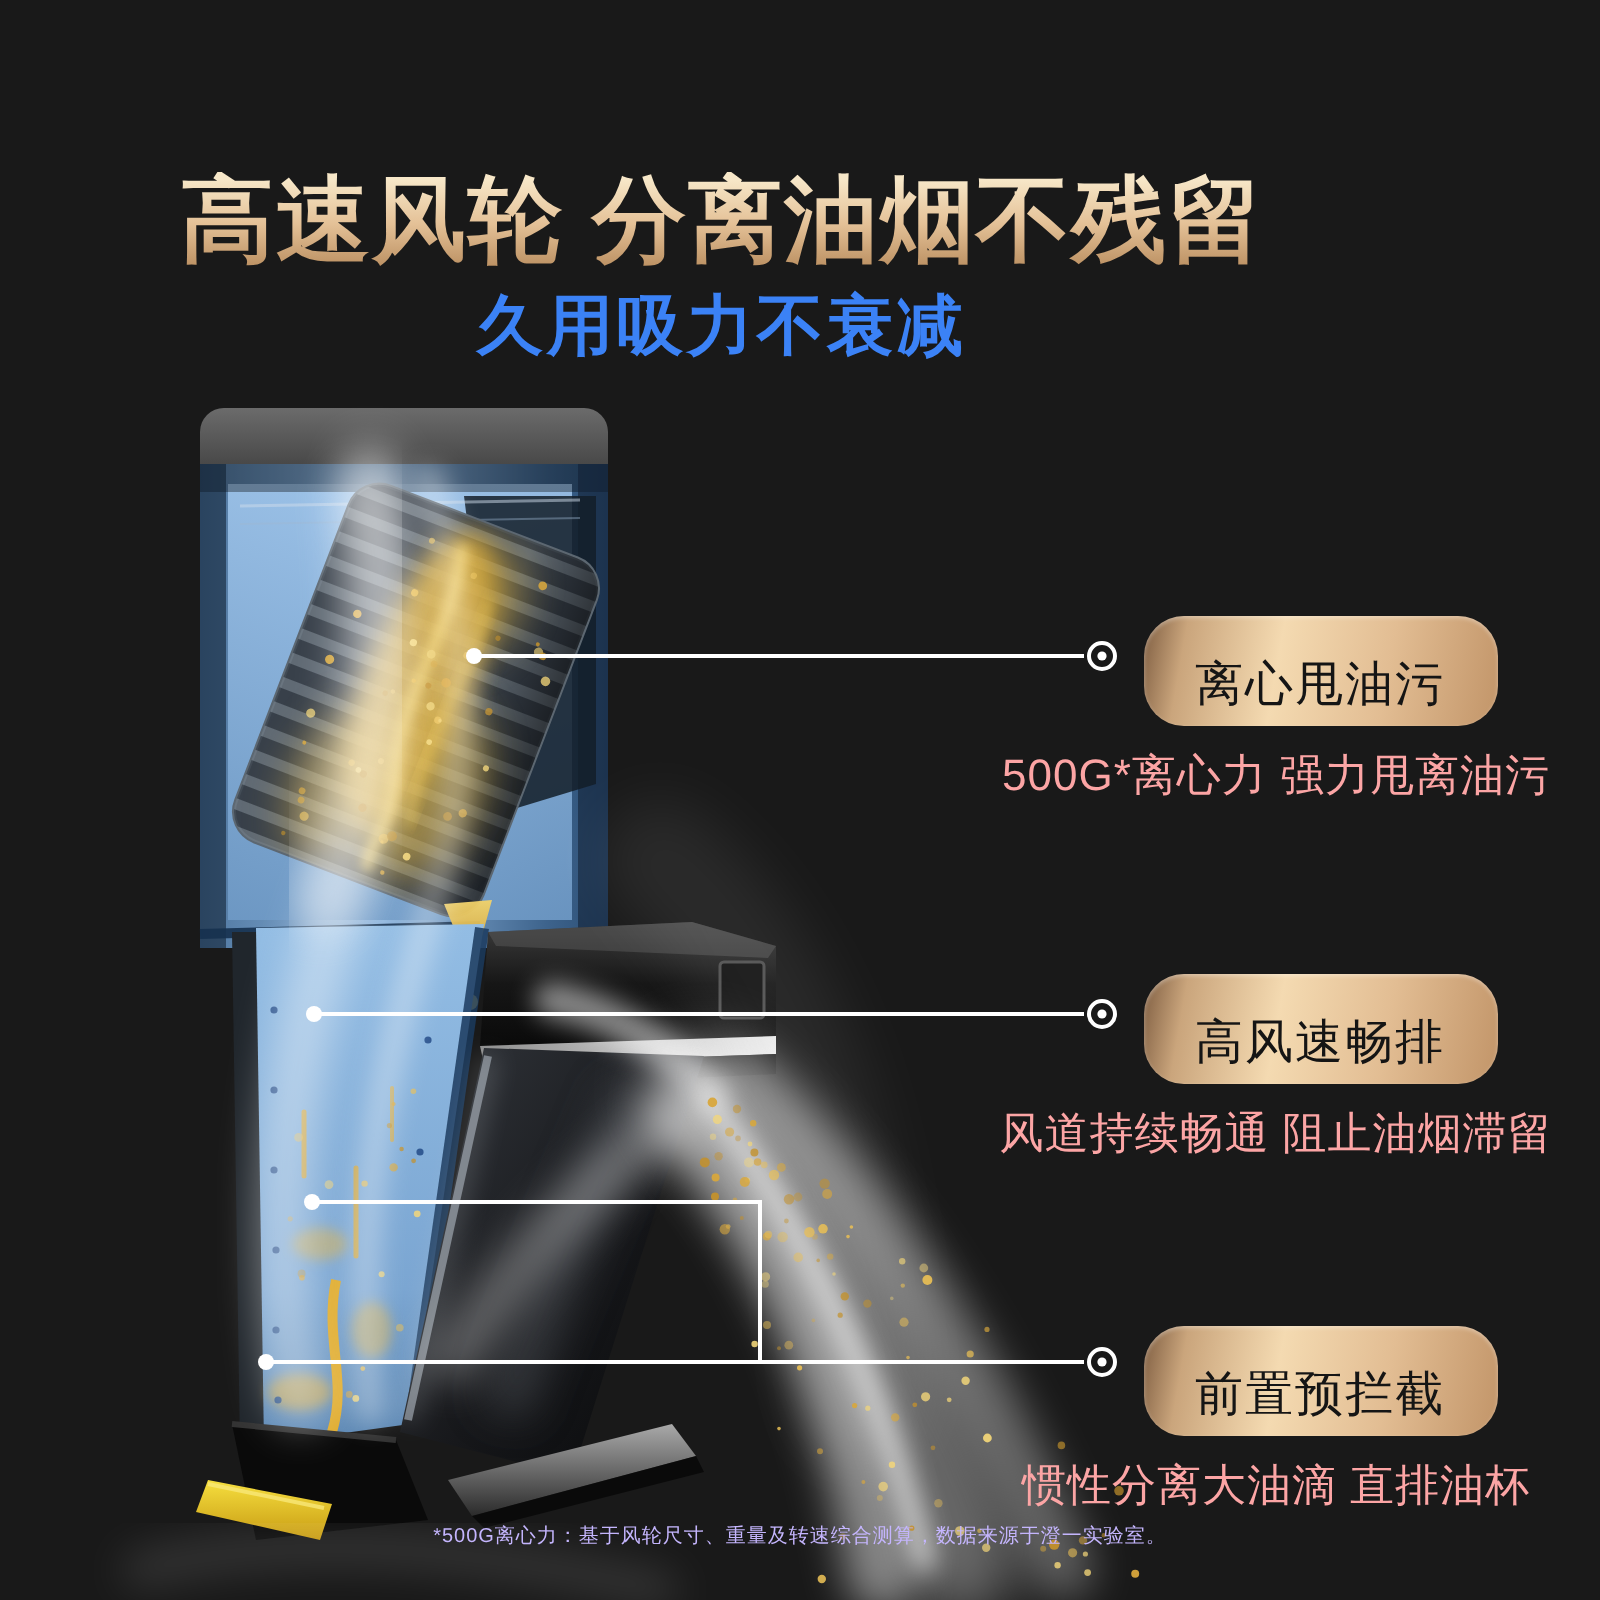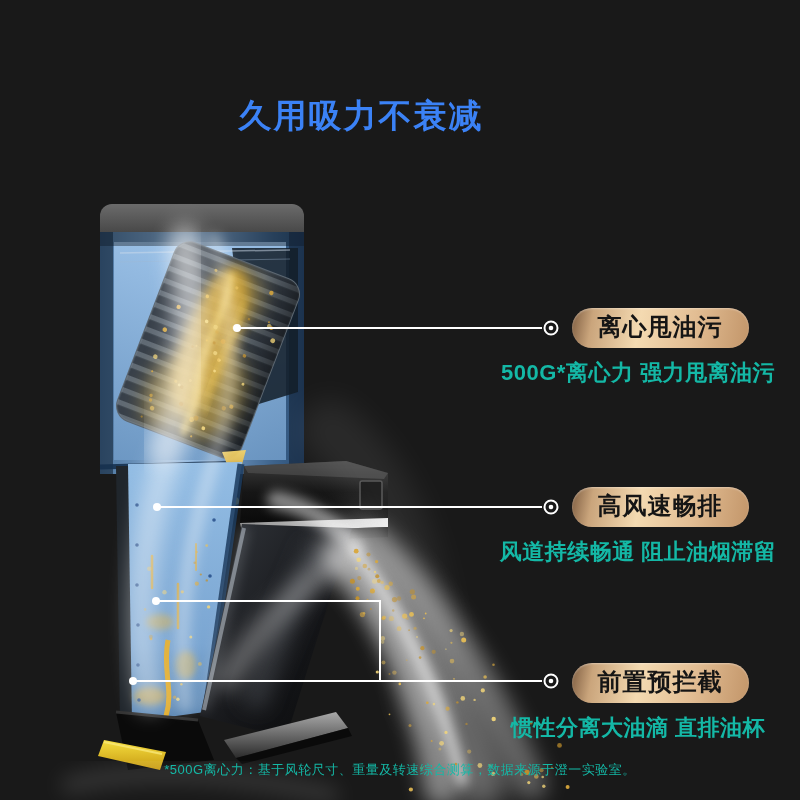--- a/index.html
+++ b/index.html
@@ -21,42 +21,43 @@
   .subtitle{
     margin-top:13px;font-size:33px;color:#3b82f6;font-weight:600;
     letter-spacing:2px;line-height:1.0;white-space:nowrap;
   }
 
   #product-art{position:absolute;left:0;top:0;z-index:2;}
 
   .callout{position:absolute;left:480px;width:316px;text-align:center;z-index:6;}
   .pill{
     display:inline-block;position:relative;left:22px;
-    padding:3px 26px 5px;border-radius:20px;
-    font-size:24px;font-weight:700;color:#151515;letter-spacing:1px;
+    padding:18px 26px 5px;border-radius:20px;
+    font-size:24px;font-weight:400;color:#151515;letter-spacing:1px;
     background:linear-gradient(100deg,#7e5d41 0%,#caa57c 12%,#f4dab1 38%,#e2bd93 68%,#c29569 100%);
     box-shadow:inset 0 1px 2px rgba(255,255,255,.35);
     white-space:nowrap;
   }
   .desc{
-    margin-top:10px;font-size:22px;color:#14b8a6;letter-spacing:.5px;
-    font-weight:700;white-space:nowrap;
+    margin-top:10px;font-size:22px;color:#fca5a5;letter-spacing:.5px;
+    font-weight:400;white-space:nowrap;
   }
 
   .footnote{
     position:absolute;top:761px;left:0;width:100%;text-align:center;
-    font-size:13px;color:#14b8a6;letter-spacing:.5px;z-index:7;white-space:nowrap;
+    font-size:10px;color:#c4b5fd;letter-spacing:.5px;z-index:7;white-space:nowrap;
   }
 </style>
 </head>
 <body>
 
 <div class="canvas">
 
   <div class="header">
+    <div class="title">高速风轮 分离油烟不残留</div>
     <div class="subtitle">久用吸力不衰减</div>
   </div>
 
   <svg id="product-art" width="800" height="800" viewBox="0 0 800 800">
     <defs>
       <linearGradient id="gradCap" x1="0" y1="0" x2="0" y2="1">
         <stop offset="0" stop-color="#6b6b6b"></stop>
           <stop offset="1" stop-color="#353535"></stop>
       </linearGradient>
       <linearGradient id="gradBlueBox" x1="0" y1="0" x2="1" y2="0">

